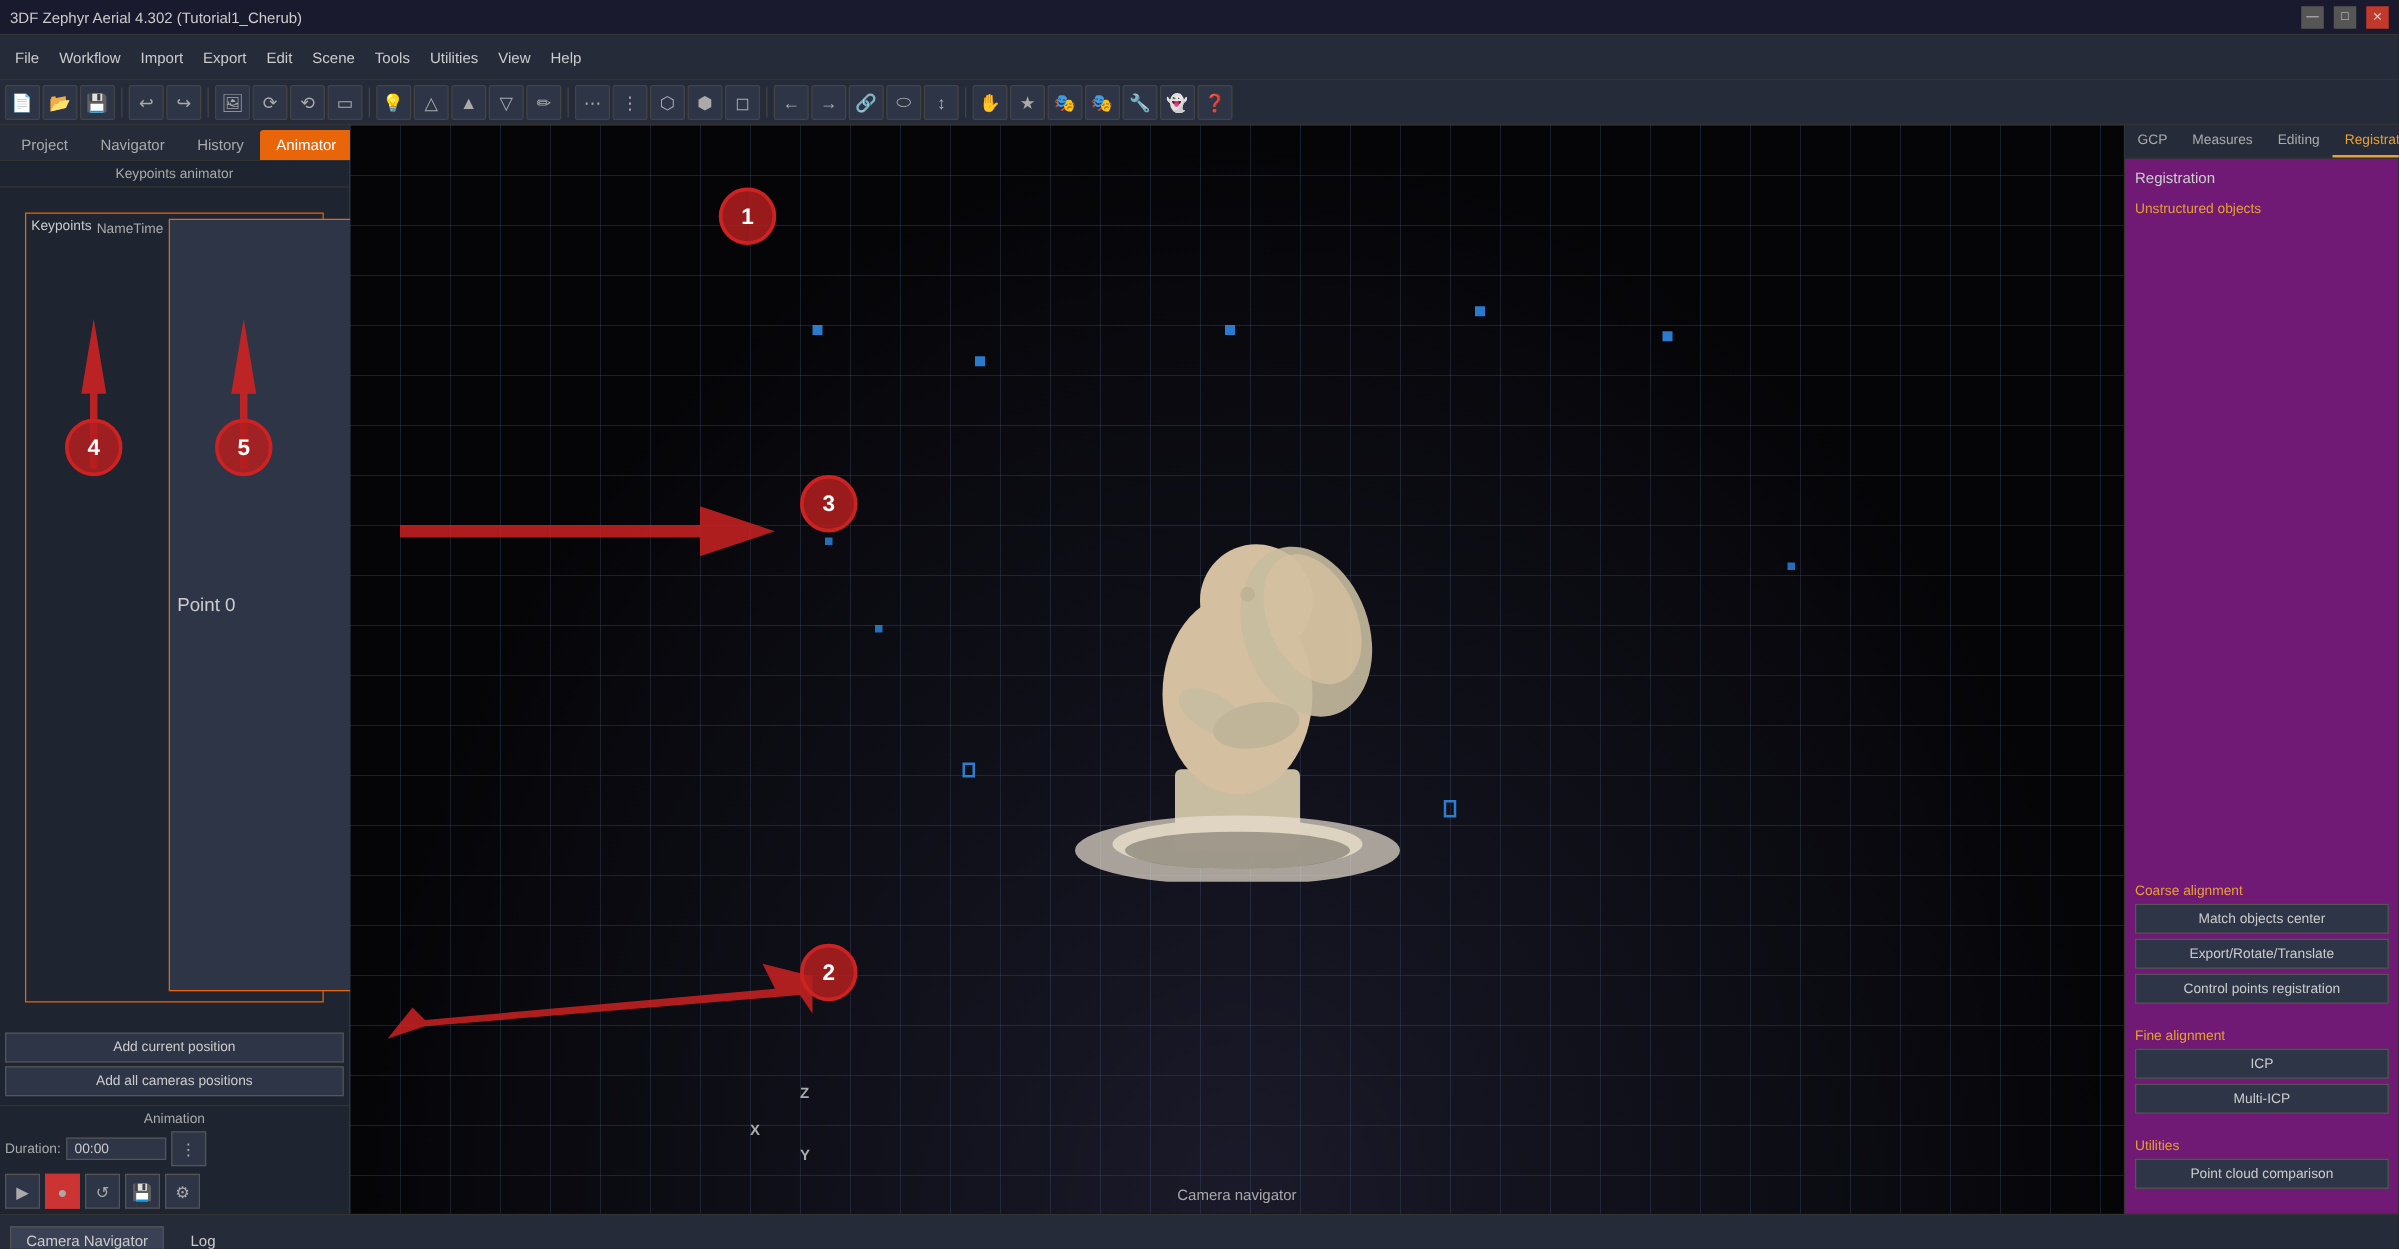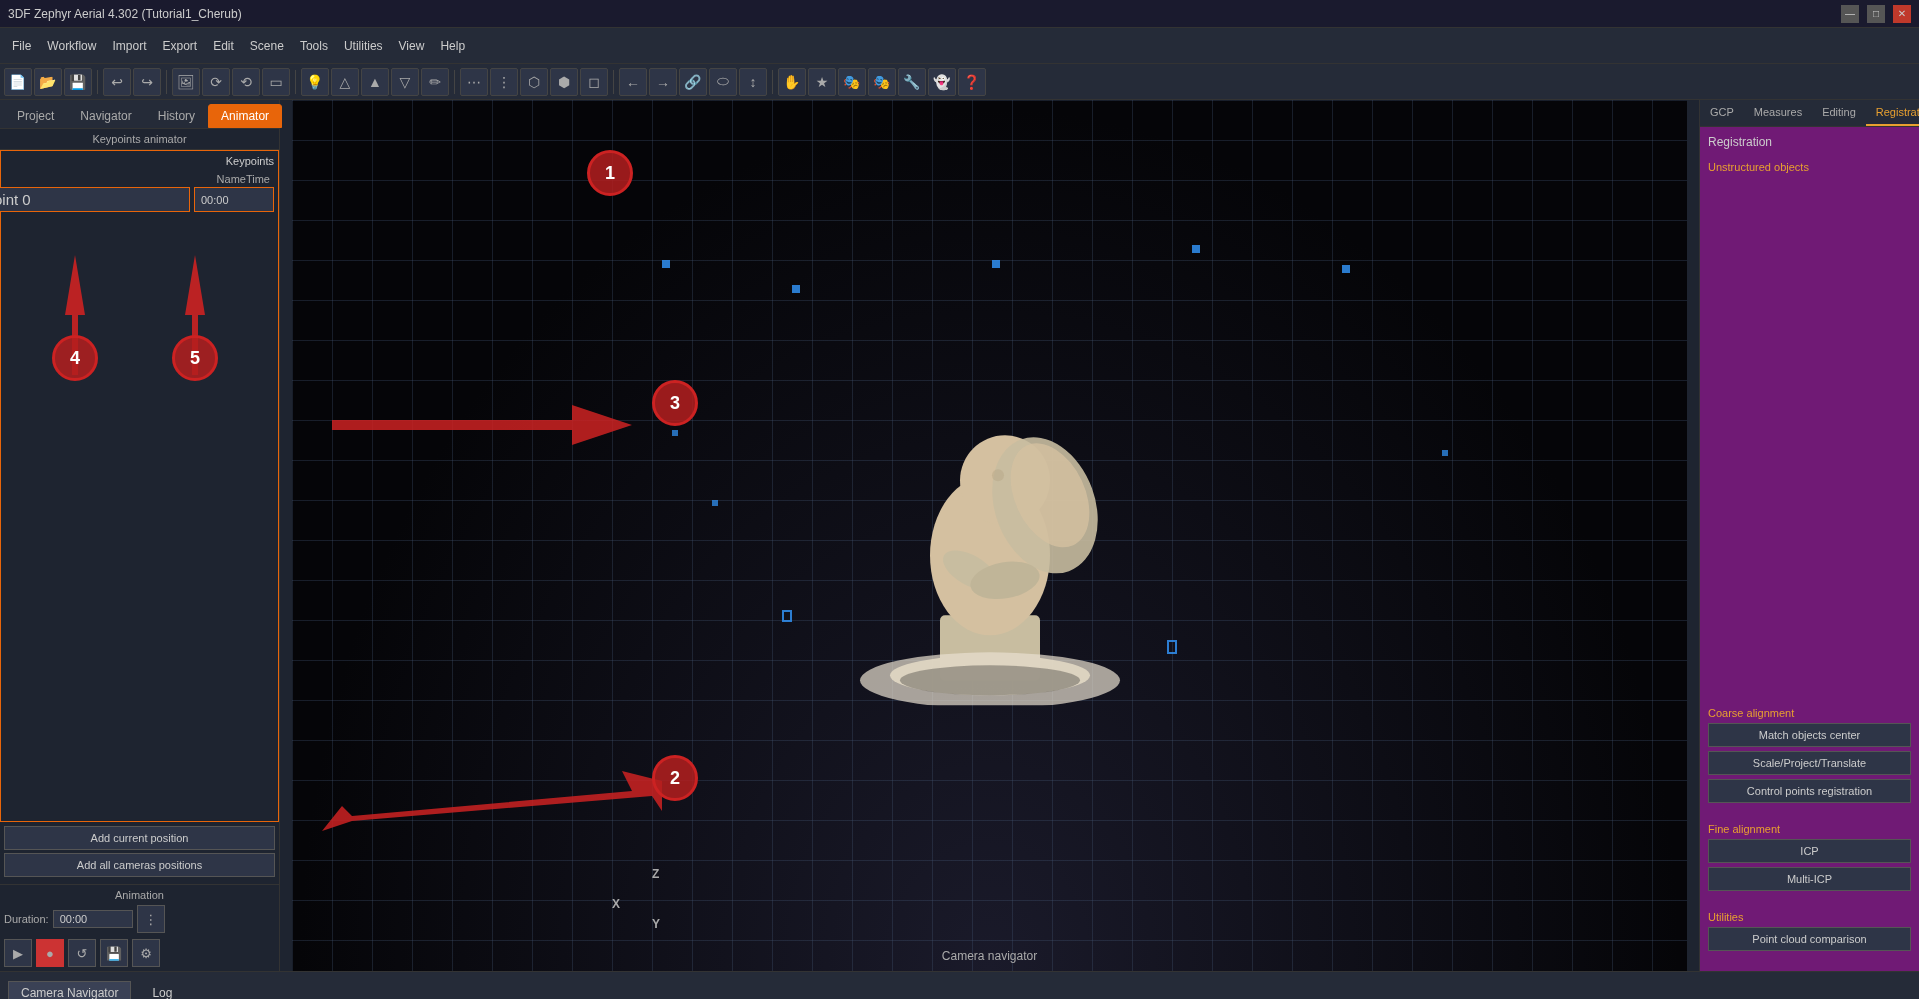--- a/index.html
+++ b/index.html
@@ -14,35 +14,35 @@
     
     #menubar { background: #252b38; height: 36px; display: flex; align-items: center; padding: 0 4px; border-bottom: 1px solid #333; }
     #menubar .menu-item { padding: 2px 8px; color: #ccc; cursor: pointer; font-size: 12px; }
 
     
     #toolbar { background: #252b38; height: 36px; display: flex; align-items: center; padding: 0 4px; border-bottom: 1px solid #333; gap: 2px; }
     .tb-btn { width: 28px; height: 28px; background: #2e3547; border: 1px solid #444; color: #aaa; cursor: pointer; display: flex; align-items: center; justify-content: center; font-size: 14px; border-radius: 2px; }
     .tb-sep { width: 1px; height: 24px; background: #444; margin: 0 3px; }
 
     
-    #main { display: flex; height: calc(999px - 28px - 22px - 36px - 42px); gap: 12px; }
+    #main { display: flex; height: calc(999px - 28px - 22px - 36px - 42px); }
 
     
     #left-panel { width: 280px; background: #1e2430; border-right: 1px solid #333; display: flex; flex-direction: column; }
 
     
     #tabs { display: flex; background: #252b38; border-bottom: 1px solid #333; padding: 4px 4px 0; }
     .tab { padding: 4px 12px; color: #aaa; cursor: pointer; font-size: 12px; border-radius: 3px 3px 0 0; border: 1px solid transparent; }
     .tab.active { background: #e8650a; color: #fff; border-color: #e8650a; }
 
     
     #keypoints-label { text-align: center; padding: 4px; color: #aaa; font-size: 11px; border-bottom: 1px solid #333; background: #1e2430; }
 
     
-    #keypoints-section { border: 1px solid #e8650a; margin: 0; padding: 4px; flex: 1; display: flex; flex-direction: column; align-items: flex-end; }
+    #keypoints-section { border: 1px solid #e8650a; margin: 20px; padding: 4px; flex: 1; display: flex; flex-direction: row; }
     #keypoints-header { text-align: center; color: #ccc; font-size: 11px; margin-bottom: 4px; }
     #keypoints-table-header { display: flex; justify-content: space-between; padding: 2px 4px; font-size: 11px; color: #aaa; }
     #keypoints-row { display: flex; gap: 4px; margin-bottom: 4px; }
     .kp-input { background: #2e3547; border: 1px solid #e8650a; color: #ccc; padding: 3px 6px; font-size: 15px; flex: 1; outline: none; }
     .kp-time-input { background: #2e3547; border: 1px solid #e8650a; color: #ccc; padding: 3px 6px; font-size: 11px; width: 80px; outline: none; }
     #keypoints-list-area { flex: 1; background: #1a1f2e; min-height: 200px; }
 
     
     .ann-circle { position: absolute; width: 46px; height: 46px; border-radius: 50%; border: 3px solid #cc2222; background: rgba(180,30,30,0.85); color: #fff; display: flex; align-items: center; justify-content: center; font-size: 18px; font-weight: bold; pointer-events: none; }
 
@@ -298,21 +298,21 @@
 
     <div id="right-content">
       <div class="reg-section-title">Registration</div>
       <div class="reg-label" style="color:#e8a030;">Unstructured objects</div>
 
       <div class="right-spacer"></div>
 
       <div class="align-section">
         <div class="align-label">Coarse alignment</div>
         <button class="reg-btn">Match objects center</button>
-        <button class="reg-btn">Scale/Project/Translate</button>
+        <button class="reg-btn">Export/Rotate/Translate</button>
         <button class="reg-btn">Control points registration</button>
       </div>
 
       <div class="align-section">
         <div class="align-label">Fine alignment</div>
         <button class="reg-btn">ICP</button>
         <button class="reg-btn">Multi-ICP</button>
       </div>
 
       <div class="align-section">

